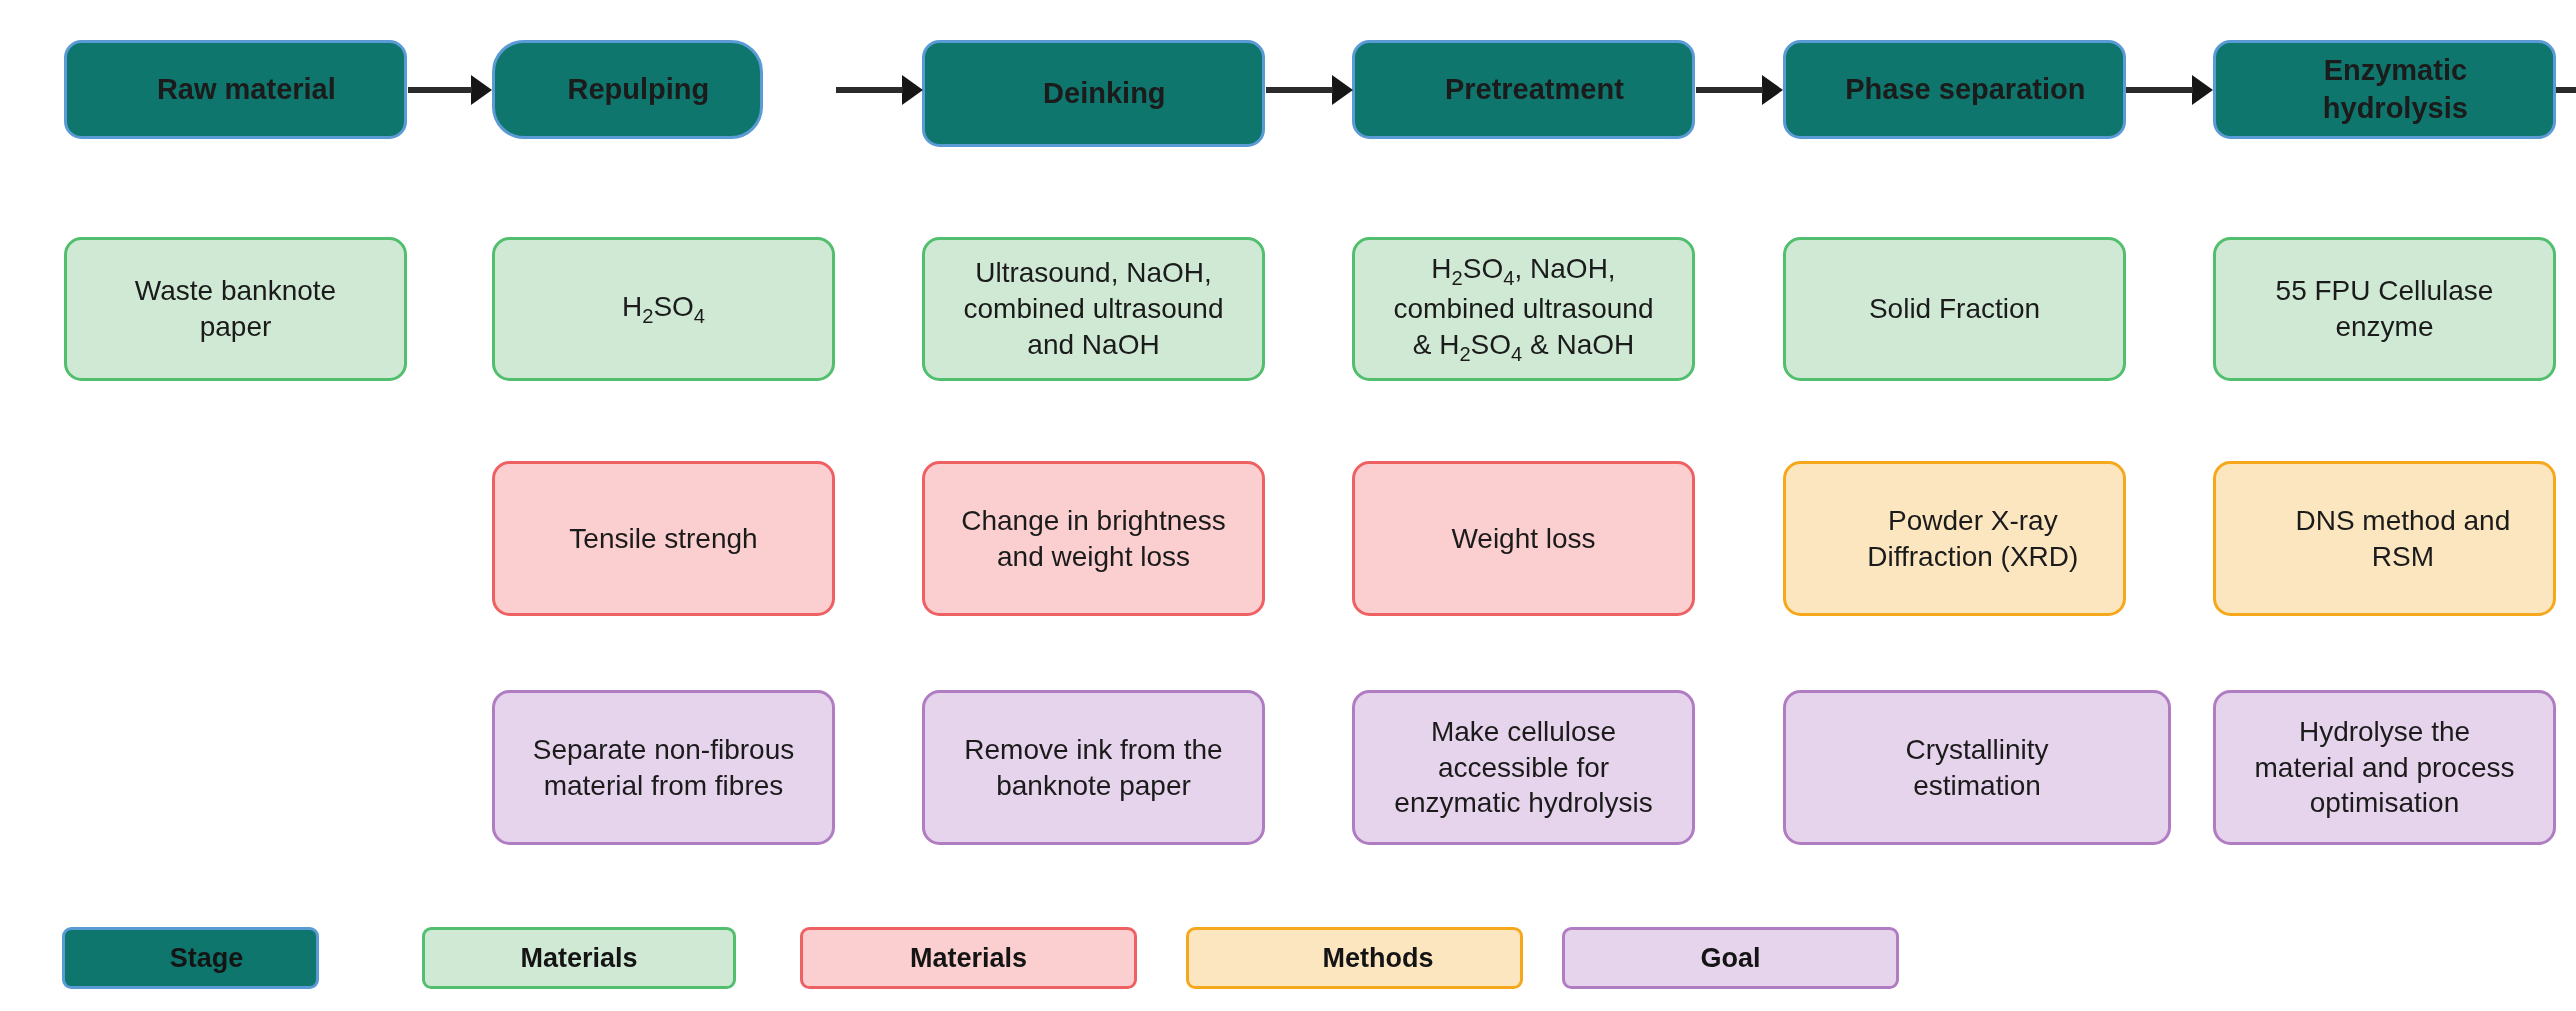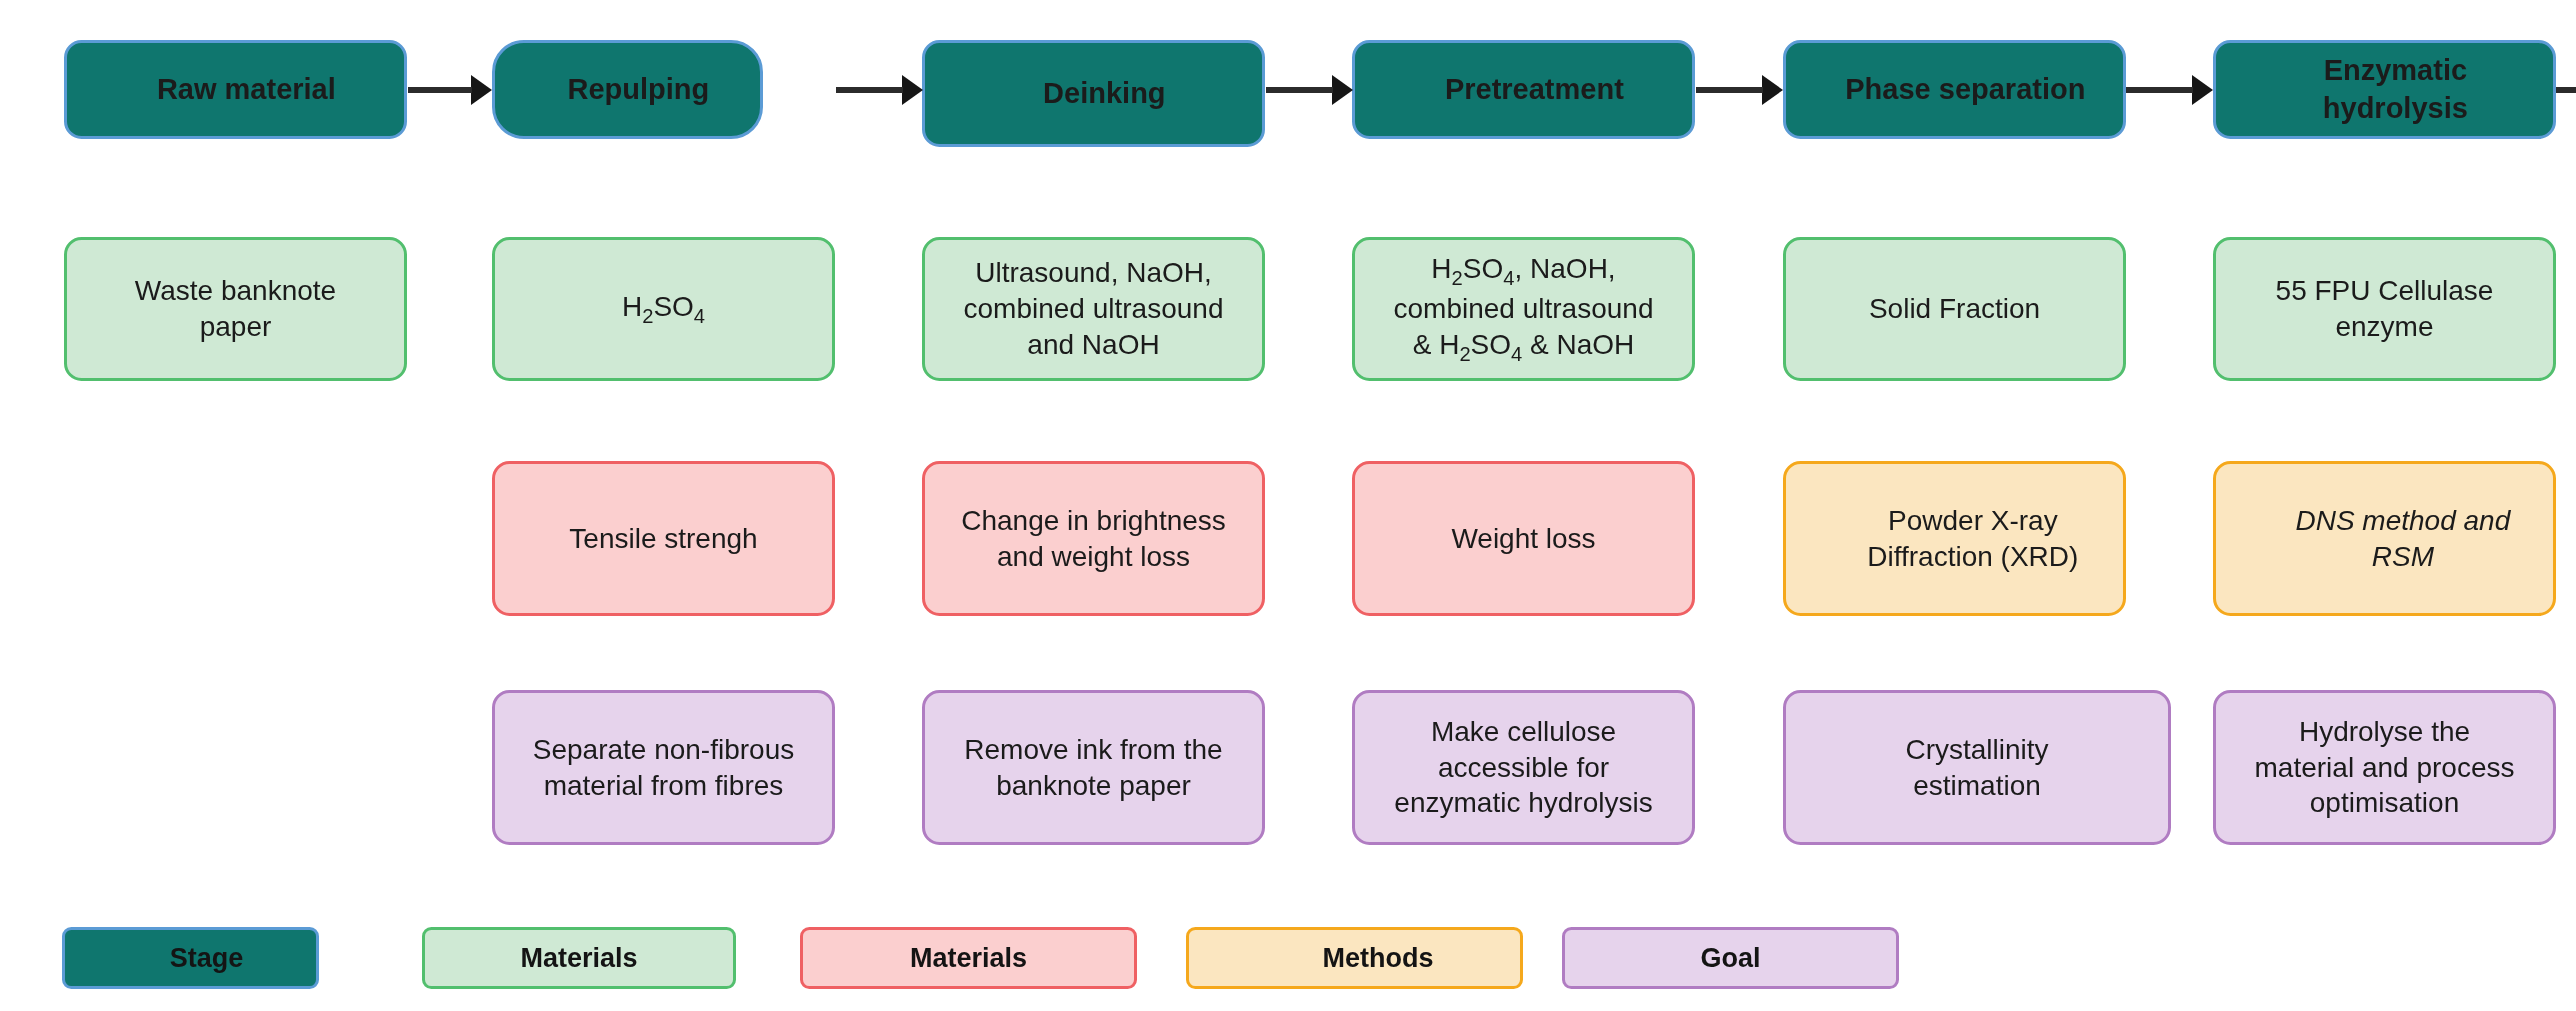--- a/index.html
+++ b/index.html
@@ -175,21 +175,21 @@
   </div>
   <div class="node t-parameters row-params" style="left:922px; top:461px; width:343px; height:155px;">
     <span class="label">Change in brightness<br>and weight loss</span>
   </div>
   <div class="node t-parameters row-params" style="left:1352px; top:461px; width:343px; height:155px;">
     <span class="label">Weight loss</span>
   </div>
   <div class="node t-methods row-params" style="left:1783px; top:461px; width:343px; height:155px;">
     <span class="label">Powder X-ray<br>Diffraction (XRD)</span>
   </div>
-  <div class="node t-methods row-params" style="left:2213px; top:461px; width:343px; height:155px;font-style:italic;">
+  <div class="node t-methods row-params" style="left:2213px; top:461px; width:343px; height:155px;">
     <span class="label">DNS method and<br>RSM</span>
   </div>
 
   <div class="node t-goal row-goal" style="left:492px; top:690px; width:343px; height:155px;">
     <span class="label">Separate non-fibrous<br>material from fibres</span>
   </div>
   <div class="node t-goal row-goal" style="left:922px; top:690px; width:343px; height:155px;">
     <span class="label">Remove ink from the<br>banknote paper</span>
   </div>
   <div class="node t-goal row-goal" style="left:1352px; top:690px; width:343px; height:155px;">

